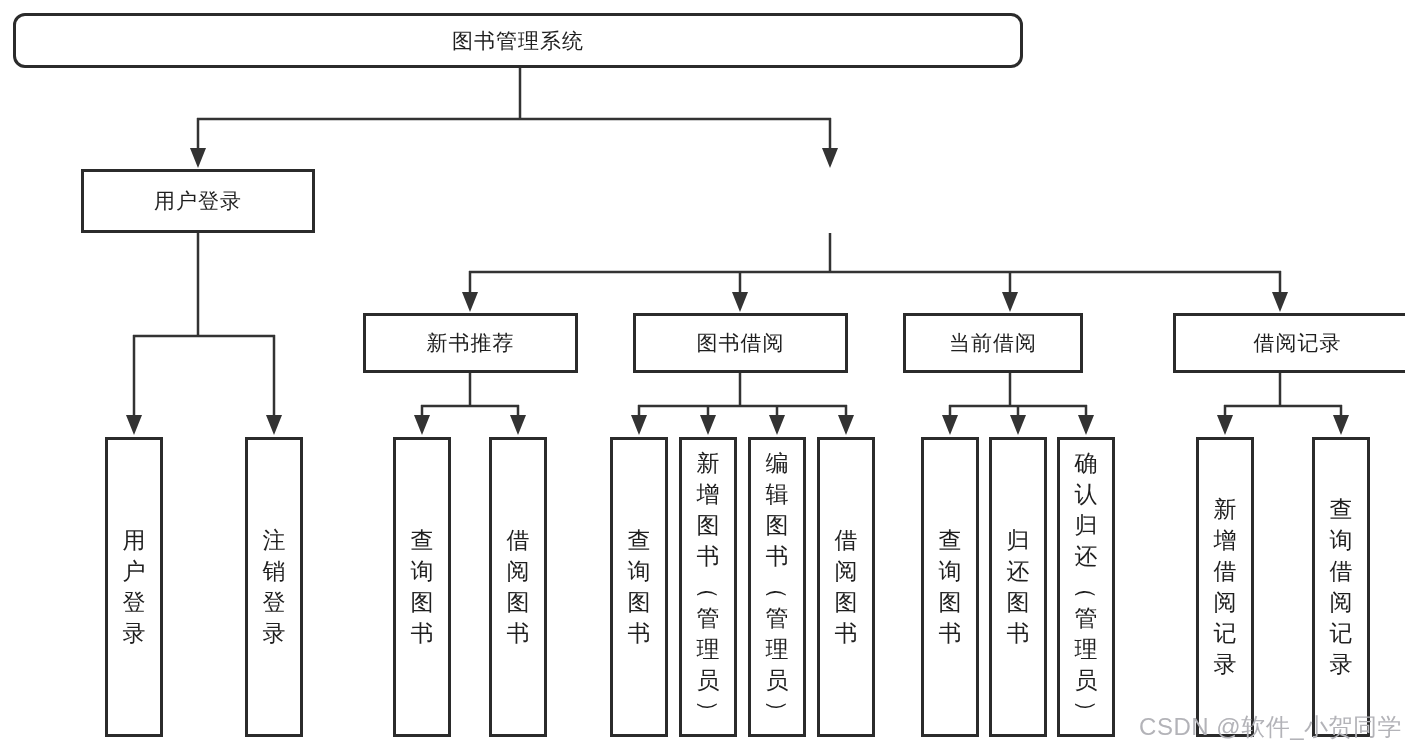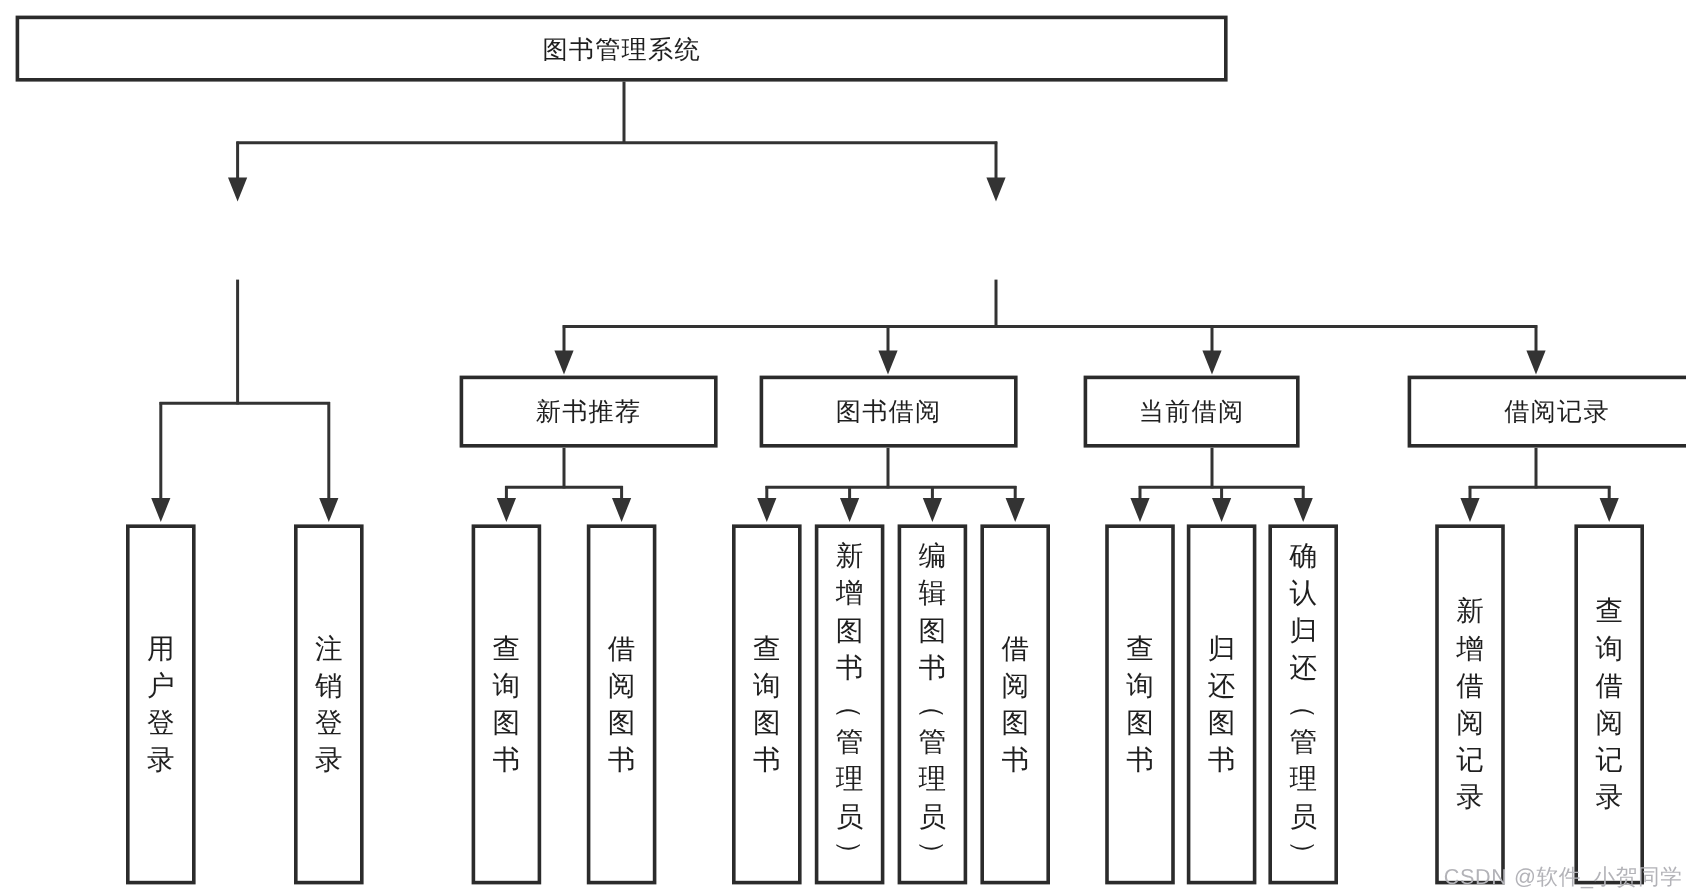--- a/index.html
+++ b/index.html
@@ -59,21 +59,21 @@
     line-height: 31px;
     color: #1f1f1f;
   }
   .vtext span { display: block; height: 31px; }
   .vtext span.vrot { transform: rotate(90deg); }
 
   .watermark {
     position: absolute;
     right: 3px;
     bottom: 4px;
-    font-size: 18px;
+    font-size: 24px;
     color: #b3b3b8;
     z-index: 2;
     letter-spacing: 0.5px;
   }
 </style>
 </head>
 <body>
 
 <div class="stage">
 
@@ -132,26 +132,29 @@
     <polygon points="1078,415 1094,415 1086,435" fill="#333333" stroke="none"></polygon>
 
     <line x1="1280" y1="373" x2="1280" y2="407"></line>
     <line x1="1224" y1="406" x2="1342" y2="406"></line>
     <line x1="1225" y1="405" x2="1225" y2="417"></line>
     <polygon points="1217,415 1233,415 1225,435" fill="#333333" stroke="none"></polygon>
     <line x1="1341" y1="405" x2="1341" y2="417"></line>
     <polygon points="1333,415 1349,415 1341,435" fill="#333333" stroke="none"></polygon>
   </svg>
 
-  <div class="box" style="left:13px; top:13px; width:1010px; height:55px;">
+  <div class="box" style="left:13px; top:13px; width:1010px; height:55px;border-radius:12px;">
     <span>图书管理系统</span>
   </div>
 
-
-  <div class="box" style="left:363px; top:313px; width:215px; height:60px;margin-left:20px;">
+  <div class="box" style="left:81px; top:169px; width:234px; height:64px;">
+    <span>用户登录</span>
+  </div>
+
+  <div class="box" style="left:363px; top:313px; width:215px; height:60px;">
     <span>新书推荐</span>
   </div>
   <div class="box" style="left:633px; top:313px; width:215px; height:60px;">
     <span>图书借阅</span>
   </div>
   <div class="box" style="left:903px; top:313px; width:180px; height:60px;">
     <span>当前借阅</span>
   </div>
   <div class="box" style="left:1173px; top:313px; width:249px; height:60px;">
     <span>借阅记录</span>

